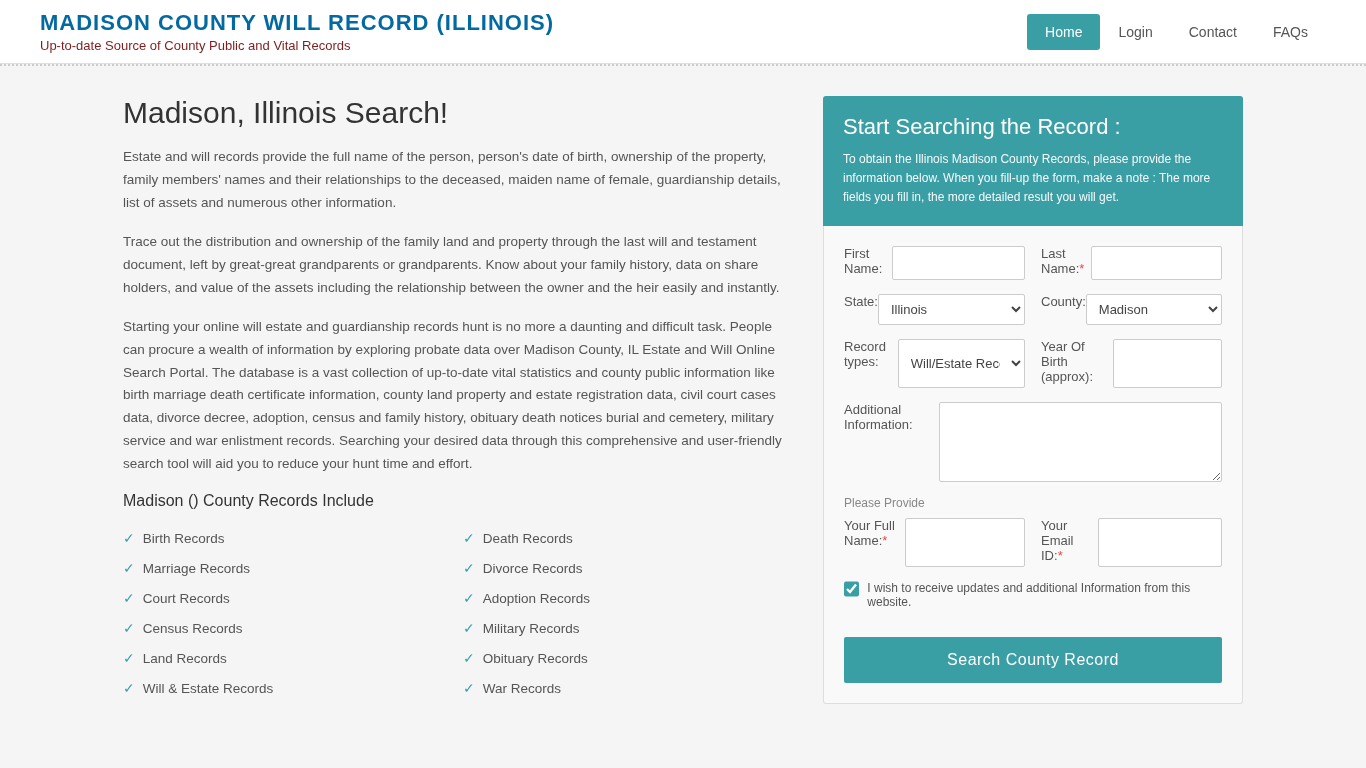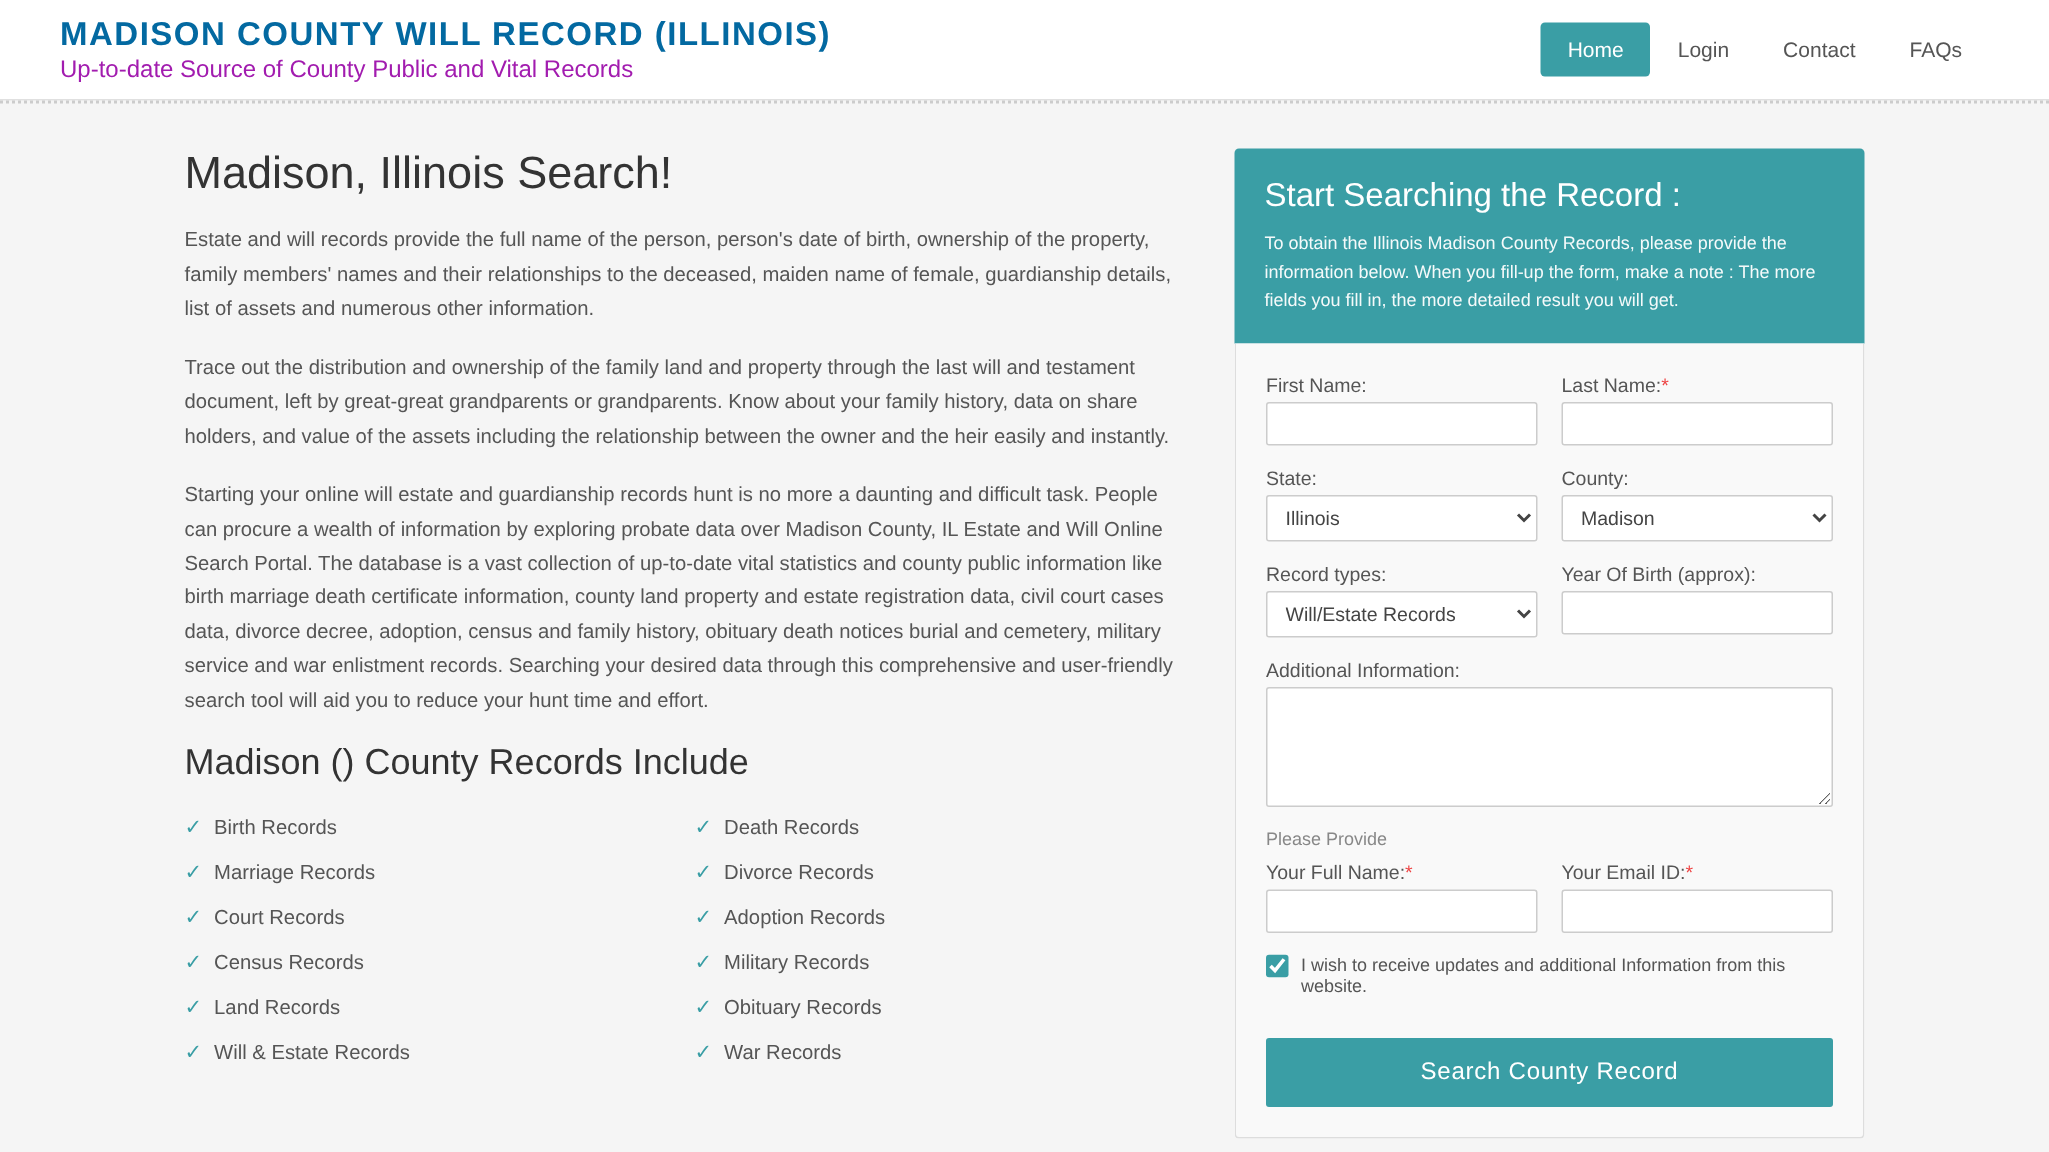--- a/index.html
+++ b/index.html
@@ -2,50 +2,50 @@
 <html><head>
   <meta charset="utf-8">
   <style>
     * { box-sizing: border-box; margin: 0; padding: 0; }
     body { font-family: 'Segoe UI', Arial, sans-serif; background: #f5f5f5; color: #444; font-size: 14px; }
 
     
     .header { background: #fff; border-bottom: 1px solid #e0e0e0; padding: 10px 40px; display: flex; align-items: center; justify-content: space-between; }
     .header-left .site-title { font-size: 22px; font-weight: 300; color: #0369a1; letter-spacing: 1px; }
     .header-left .site-title span { font-weight: 700; }
-    .header-left .site-subtitle { font-size: 16px; color: #a21caf; margin-top: 2px; }
+    .header-left .site-subtitle { font-size: 13px; color: #7f1d1d; margin-top: 2px; }
     .header-nav { display: flex; align-items: center; gap: 0; }
     .nav-item { padding: 10px 18px; font-size: 14px; color: #555; cursor: pointer; text-decoration: none; }
     .nav-item.active { background: #3a9ea5; color: #fff; border-radius: 3px; }
 
     
     .dotted-sep { border: none; border-top: 2px dotted #ccc; margin: 0; }
 
     
     .main-content { display: flex; max-width: 1200px; margin: 0 auto; padding: 30px 40px; gap: 40px; }
 
     
     .left-panel { flex: 1; }
     .left-panel h1 { font-size: 30px; font-weight: 300; color: #333; margin-bottom: 16px; }
     .left-panel p { color: #555; font-size: 13.5px; line-height: 1.7; margin-bottom: 16px; }
-    .left-panel h2 { font-size: 24px; font-weight: 300; color: #333; margin-bottom: 16px; margin-top: 10px; }
+    .left-panel h2 { font-size: 16px; font-weight: 300; color: #333; margin-bottom: 16px; margin-top: 10px; }
 
     
     .records-grid { display: grid; grid-template-columns: 1fr 1fr; gap: 6px 20px; margin-top: 8px; }
     .record-item { display: flex; align-items: center; gap: 8px; font-size: 13.5px; color: #555; padding: 4px 0; }
     .check-icon { color: #3a9ea5; font-size: 14px; }
 
     
     .right-panel { width: 420px; flex-shrink: 0; }
     .form-header { background: #3a9ea5; color: #fff; padding: 18px 20px; border-radius: 3px 3px 0 0; }
     .form-header h2 { font-size: 22px; font-weight: 300; }
     .form-header p { font-size: 12px; margin-top: 10px; line-height: 1.6; opacity: 0.95; }
     .form-body { background: #f9f9f9; border: 1px solid #ddd; border-top: none; padding: 20px; border-radius: 0 0 3px 3px; }
     .form-row { display: flex; gap: 16px; margin-bottom: 14px; }
-    .form-group { flex: 1; display: flex; flex-direction: column; }
+    .form-group { flex: 1; display: flex; flex-direction: row; }
     .form-group label { font-size: 13px; color: #555; margin-bottom: 4px; }
     .form-group label .required { color: #e44; }
     .form-group input[type="text"],
     .form-group input[type="email"],
     .form-group select,
     .form-group textarea { border: 1px solid #ccc; padding: 6px 8px; font-size: 13px; border-radius: 2px; background: #fff; color: #444; width: 100%; }
     .form-group textarea { resize: vertical; height: 80px; }
     .form-group select { appearance: auto; }
     .please-provide { font-size: 12px; color: #888; margin-bottom: 8px; }
     .checkbox-row { display: flex; gap: 8px; margin-bottom: 28px; font-size: 12px; color: #555; }

